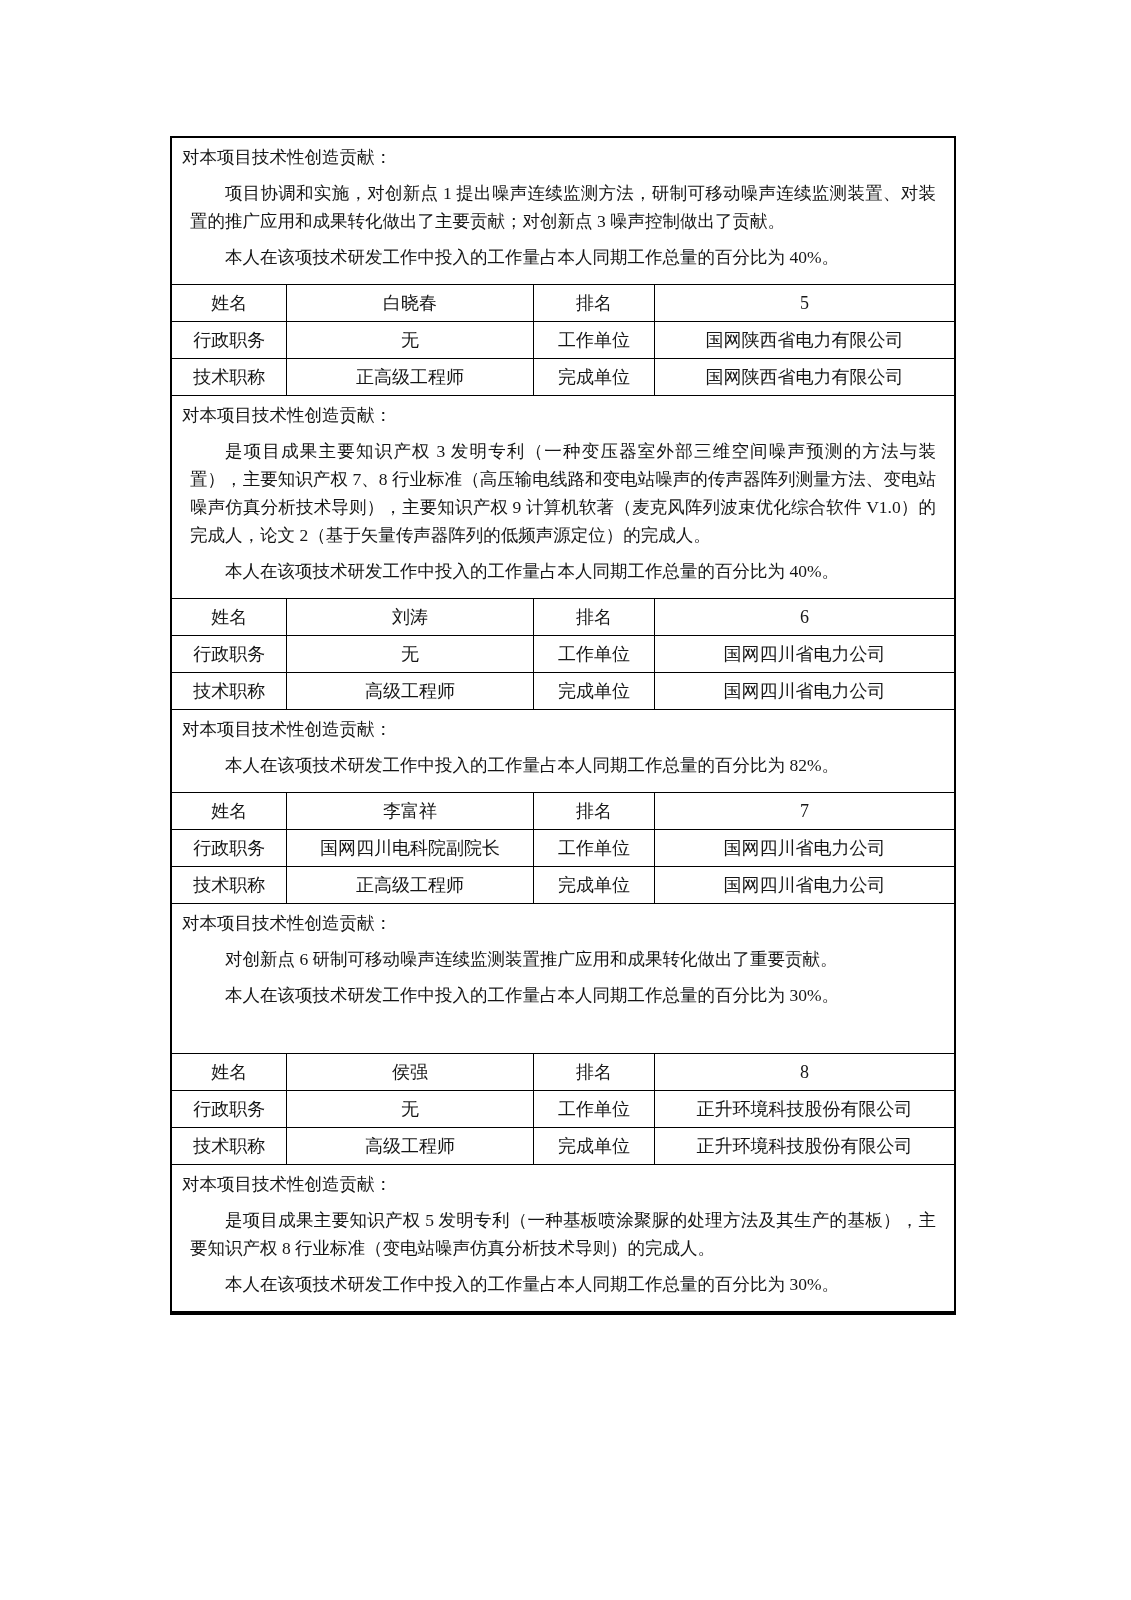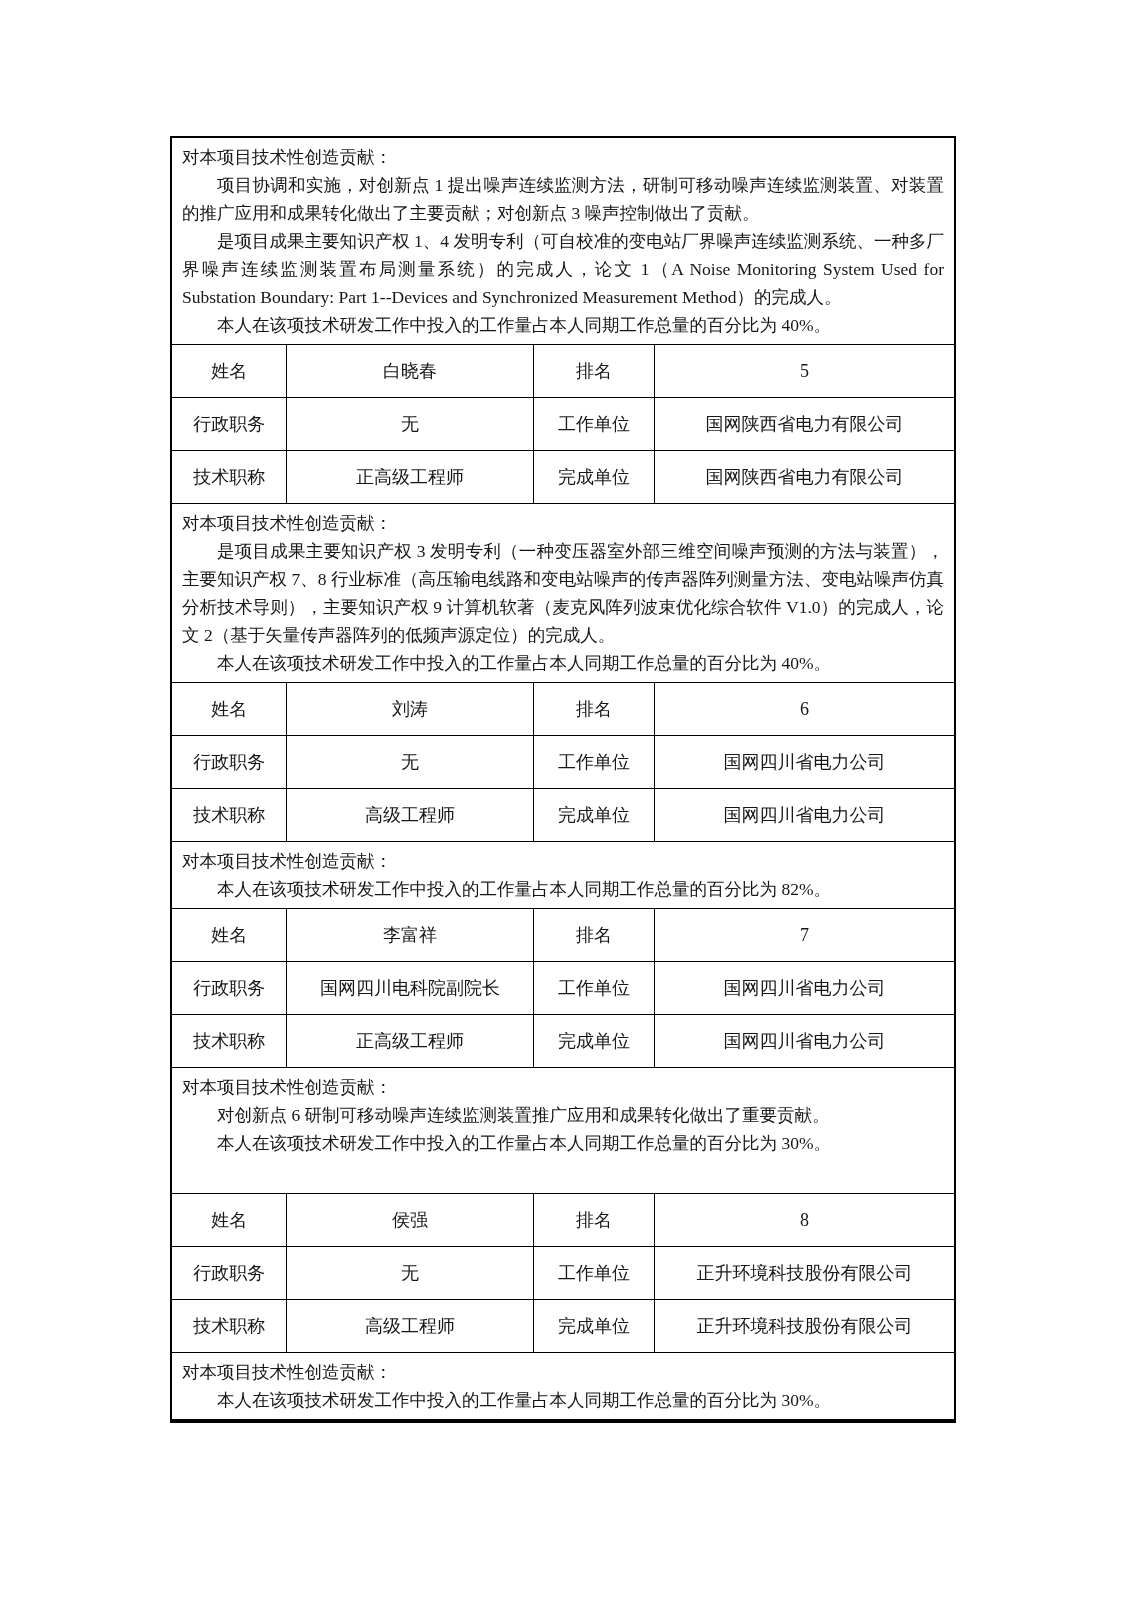--- a/index.html
+++ b/index.html
@@ -34,55 +34,54 @@
     line-height: 28px;
     text-align: justify;
   }
   .contrib.pad-extra {
     padding-bottom: 36px;
   }
   .contrib .contrib-heading {
     text-indent: 0;
   }
   .contrib p {
-    margin: 0;
+    margin: 8px;
     text-indent: 2em;
   }
   table.person-table {
     width: 100%;
     border-collapse: collapse;
     table-layout: fixed;
     font-size: 18px;
   }
   table.person-table td {
     border: 1px solid #000;
     height: 36px;
     text-align: center;
     vertical-align: middle;
-    padding: 8px 4px;
+    padding: 0 4px;
     overflow: hidden;
     white-space: nowrap;
   }
   table.person-table td:first-child { border-left: none; }
   table.person-table td:last-child  { border-right: none; }
   col.c1 { width: 14.7%; }
   col.c2 { width: 31.5%; }
   col.c3 { width: 15.5%; }
   col.c4 { width: 38.3%; }
 </style>
 </head>
 <body>
 
 <div class="page">
   <div class="doc-table">
 
     <section class="contrib">
       <div class="contrib-heading">对本项目技术性创造贡献：</div>
       <p>项目协调和实施，对创新点 1 提出噪声连续监测方法，研制可移动噪声连续监测装置、对装置的推广应用和成果转化做出了主要贡献；对创新点 3 噪声控制做出了贡献。</p>
-      <p>是项目成果主要知识产权 1、4 发明专利（可自校准的变电站厂界噪声连续监测系统、一种多厂界噪声连续监测装置布局测量系统）的完成人，论文 1（A Noise Monitoring System Used for Substation Boundary: Part 1--Devices and Synchronized Measurement Method）的完成人。</p>
       <p>本人在该项技术研发工作中投入的工作量占本人同期工作总量的百分比为 40%。</p>
     </section>
 
     <table class="person-table">
       <colgroup>
           <col class="c1">
           <col class="c2">
           <col class="c3">
           <col class="c4">
         </colgroup>
@@ -207,17 +206,18 @@
           <td class="lbl">技术职称</td>
           <td class="val">高级工程师</td>
           <td class="lbl">完成单位</td>
           <td class="val">正升环境科技股份有限公司</td>
         </tr>
       </tbody>
     </table>
 
     <section class="contrib">
       <div class="contrib-heading">对本项目技术性创造贡献：</div>
+      <p>是项目成果主要知识产权 5 发明专利（一种基板喷涂聚脲的处理方法及其生产的基板），主要知识产权 8 行业标准（变电站噪声仿真分析技术导则）的完成人。</p>
       <p>本人在该项技术研发工作中投入的工作量占本人同期工作总量的百分比为 30%。</p>
     </section>
 
   </div>
 </div>
 
 </body></html>

